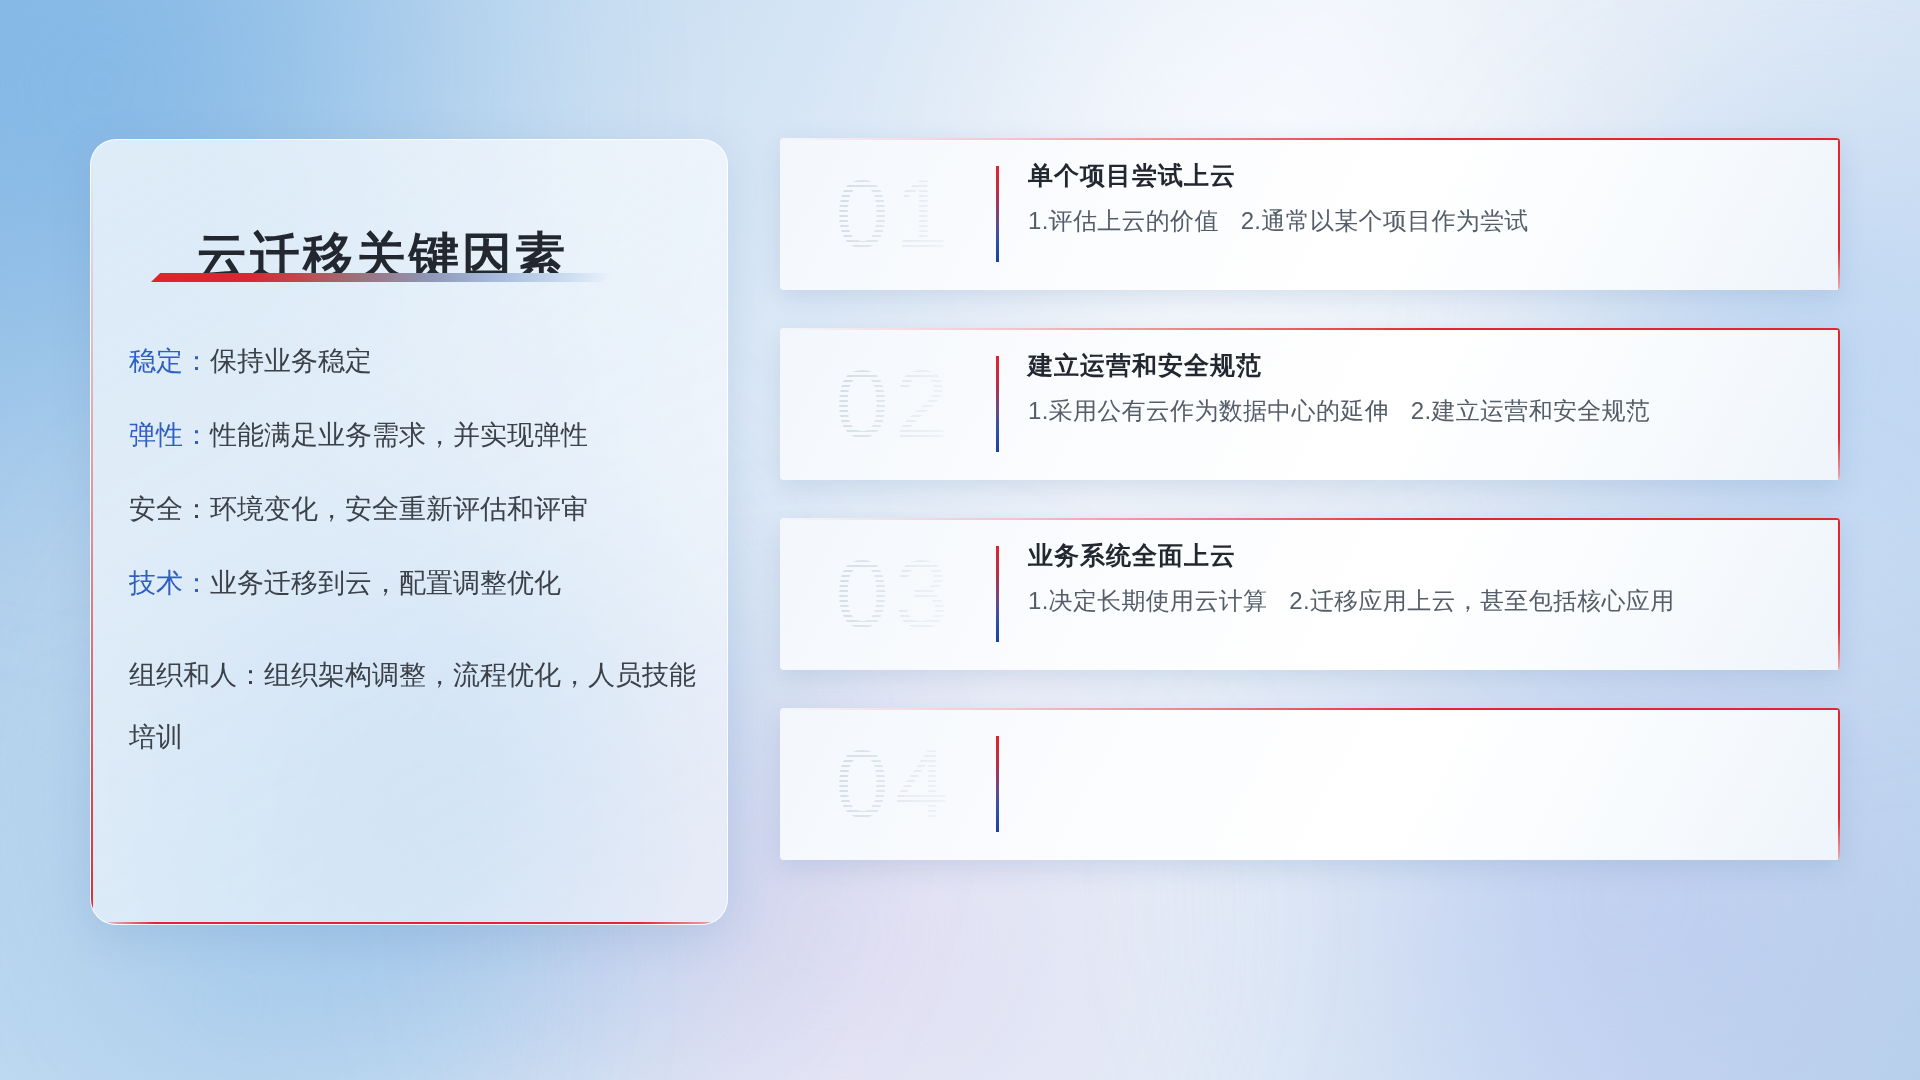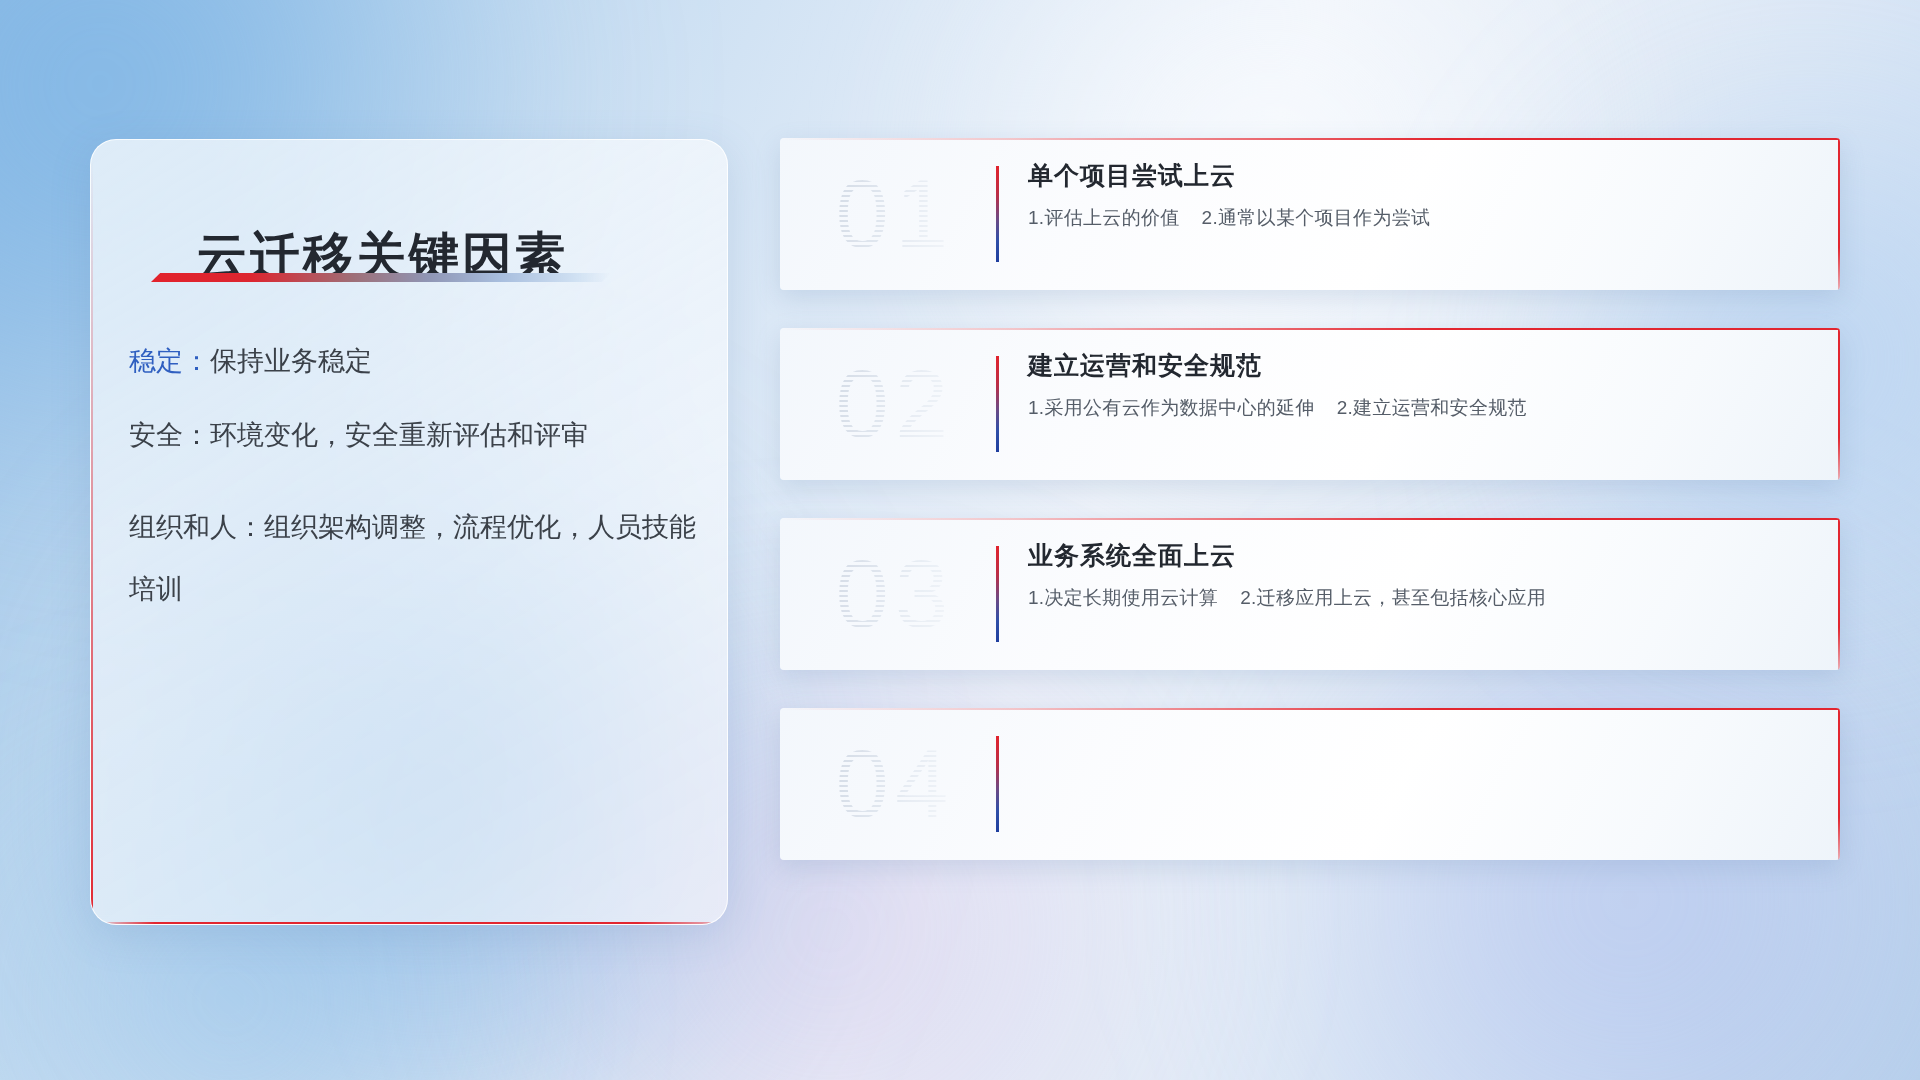--- a/index.html
+++ b/index.html
@@ -104,21 +104,21 @@
   }
   .card-bar{
     position:absolute;left:216px;top:28px;width:3px;height:96px;
     background:linear-gradient(180deg,#e1232d 0%,#bb2d46 30%,#6a4a86 56%,#2f4fa8 78%,#1f3f9e 100%);
   }
   .card-body{position:absolute;left:248px;top:22px;right:40px;}
   .card-title{
     font-size:25px;font-weight:bold;color:#232830;letter-spacing:1px;line-height:1.25;
   }
   .card-sub{
-    margin-top:14px;font-size:19px;color:#555d68;letter-spacing:.3px;white-space:nowrap;
+    margin-top:14px;font-size:24px;color:#555d68;letter-spacing:.3px;white-space:nowrap;
   }
   .card-sub .gap{display:inline-block;width:22px;}
 </style>
 </head>
 <body>
 
 <div id="bg">
   <div class="bg-base"></div>
   <div class="glow g1"></div>
   <div class="glow g2"></div>
@@ -132,22 +132,28 @@
 <div id="stage">
 
   <section id="left-panel">
     <h1 class="panel-title">云迁移关键因素</h1>
     <div class="title-rule"></div>
 
     <div class="facts">
       <div class="fact">
         <span class="k">稳定：</span><span class="v">保持业务稳定</span>
       </div>
+      <div class="fact">
+        <span class="k">弹性：</span><span class="v">性能满足业务需求，并实现弹性</span>
+      </div>
       <div class="fact dark">
         <span class="k">安全：</span><span class="v">环境变化，安全重新评估和评审</span>
+      </div>
+      <div class="fact">
+        <span class="k">技术：</span><span class="v">业务迁移到云，配置调整优化</span>
       </div>
       <div class="fact dark wrap">
         <span class="k">组织和人：</span><span class="v">组织架构调整，流程优化，人员技能培训</span>
       </div>
     </div>
   </section>
 
   <section id="cards">
 
     <article class="card">

